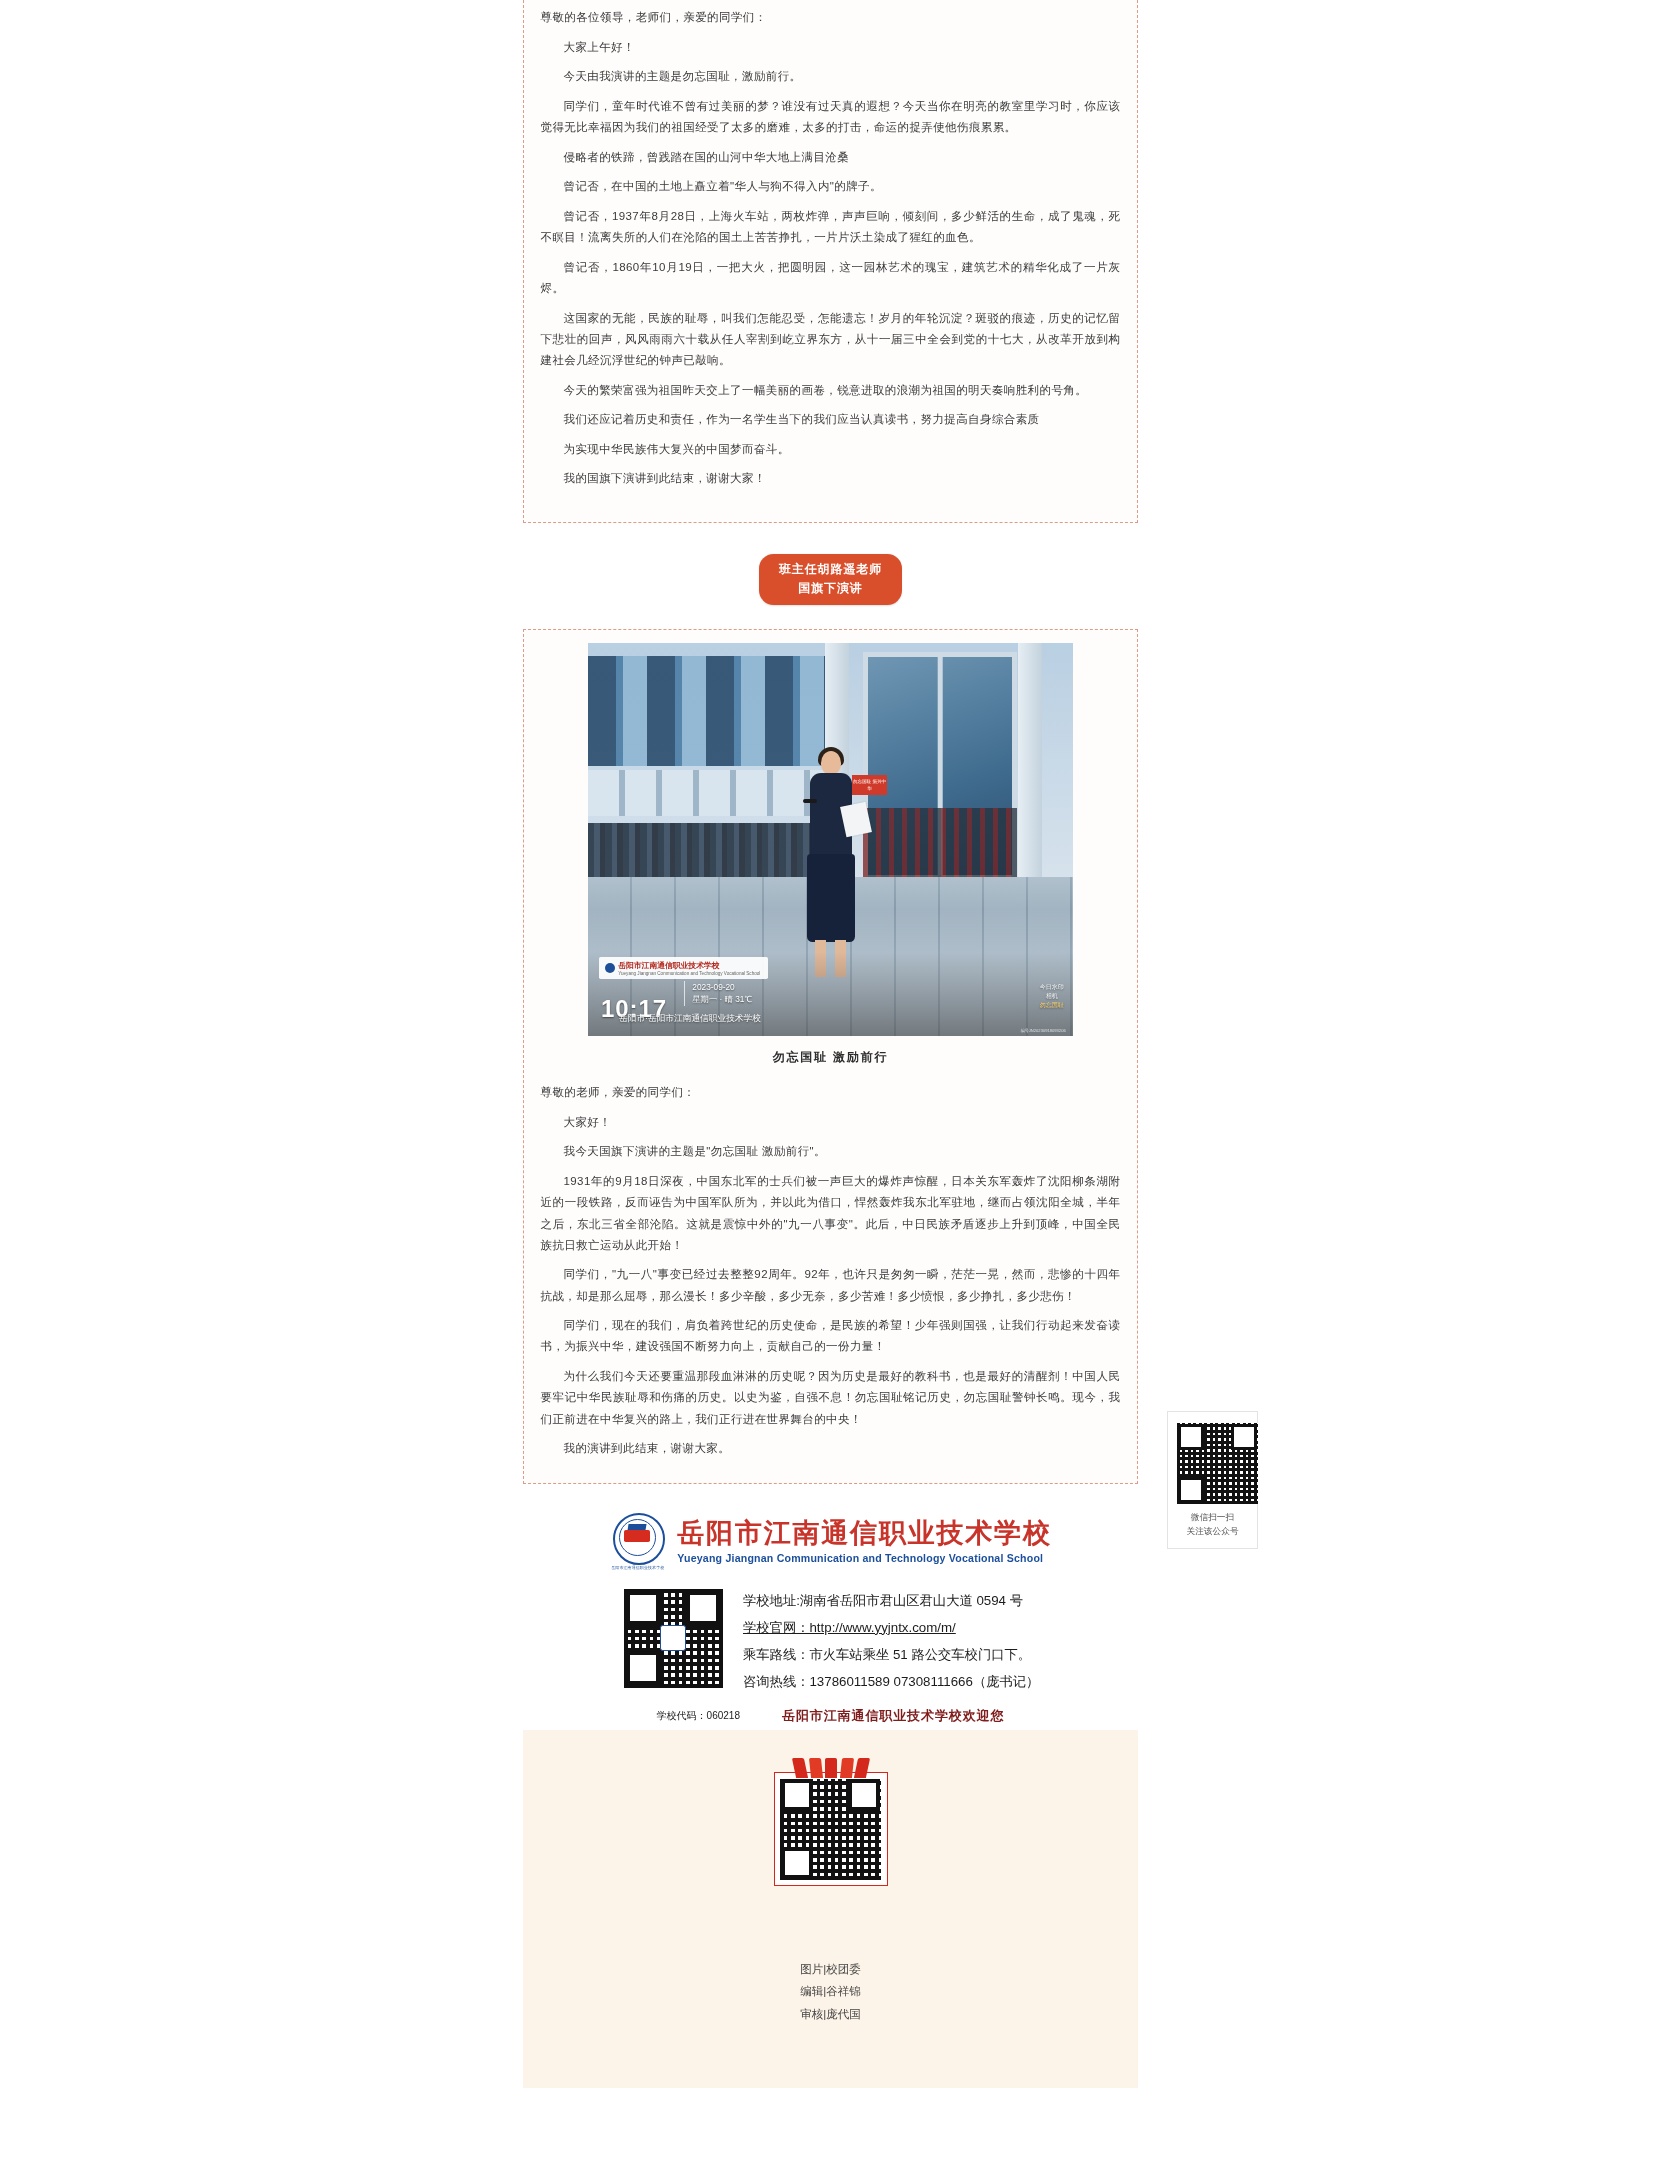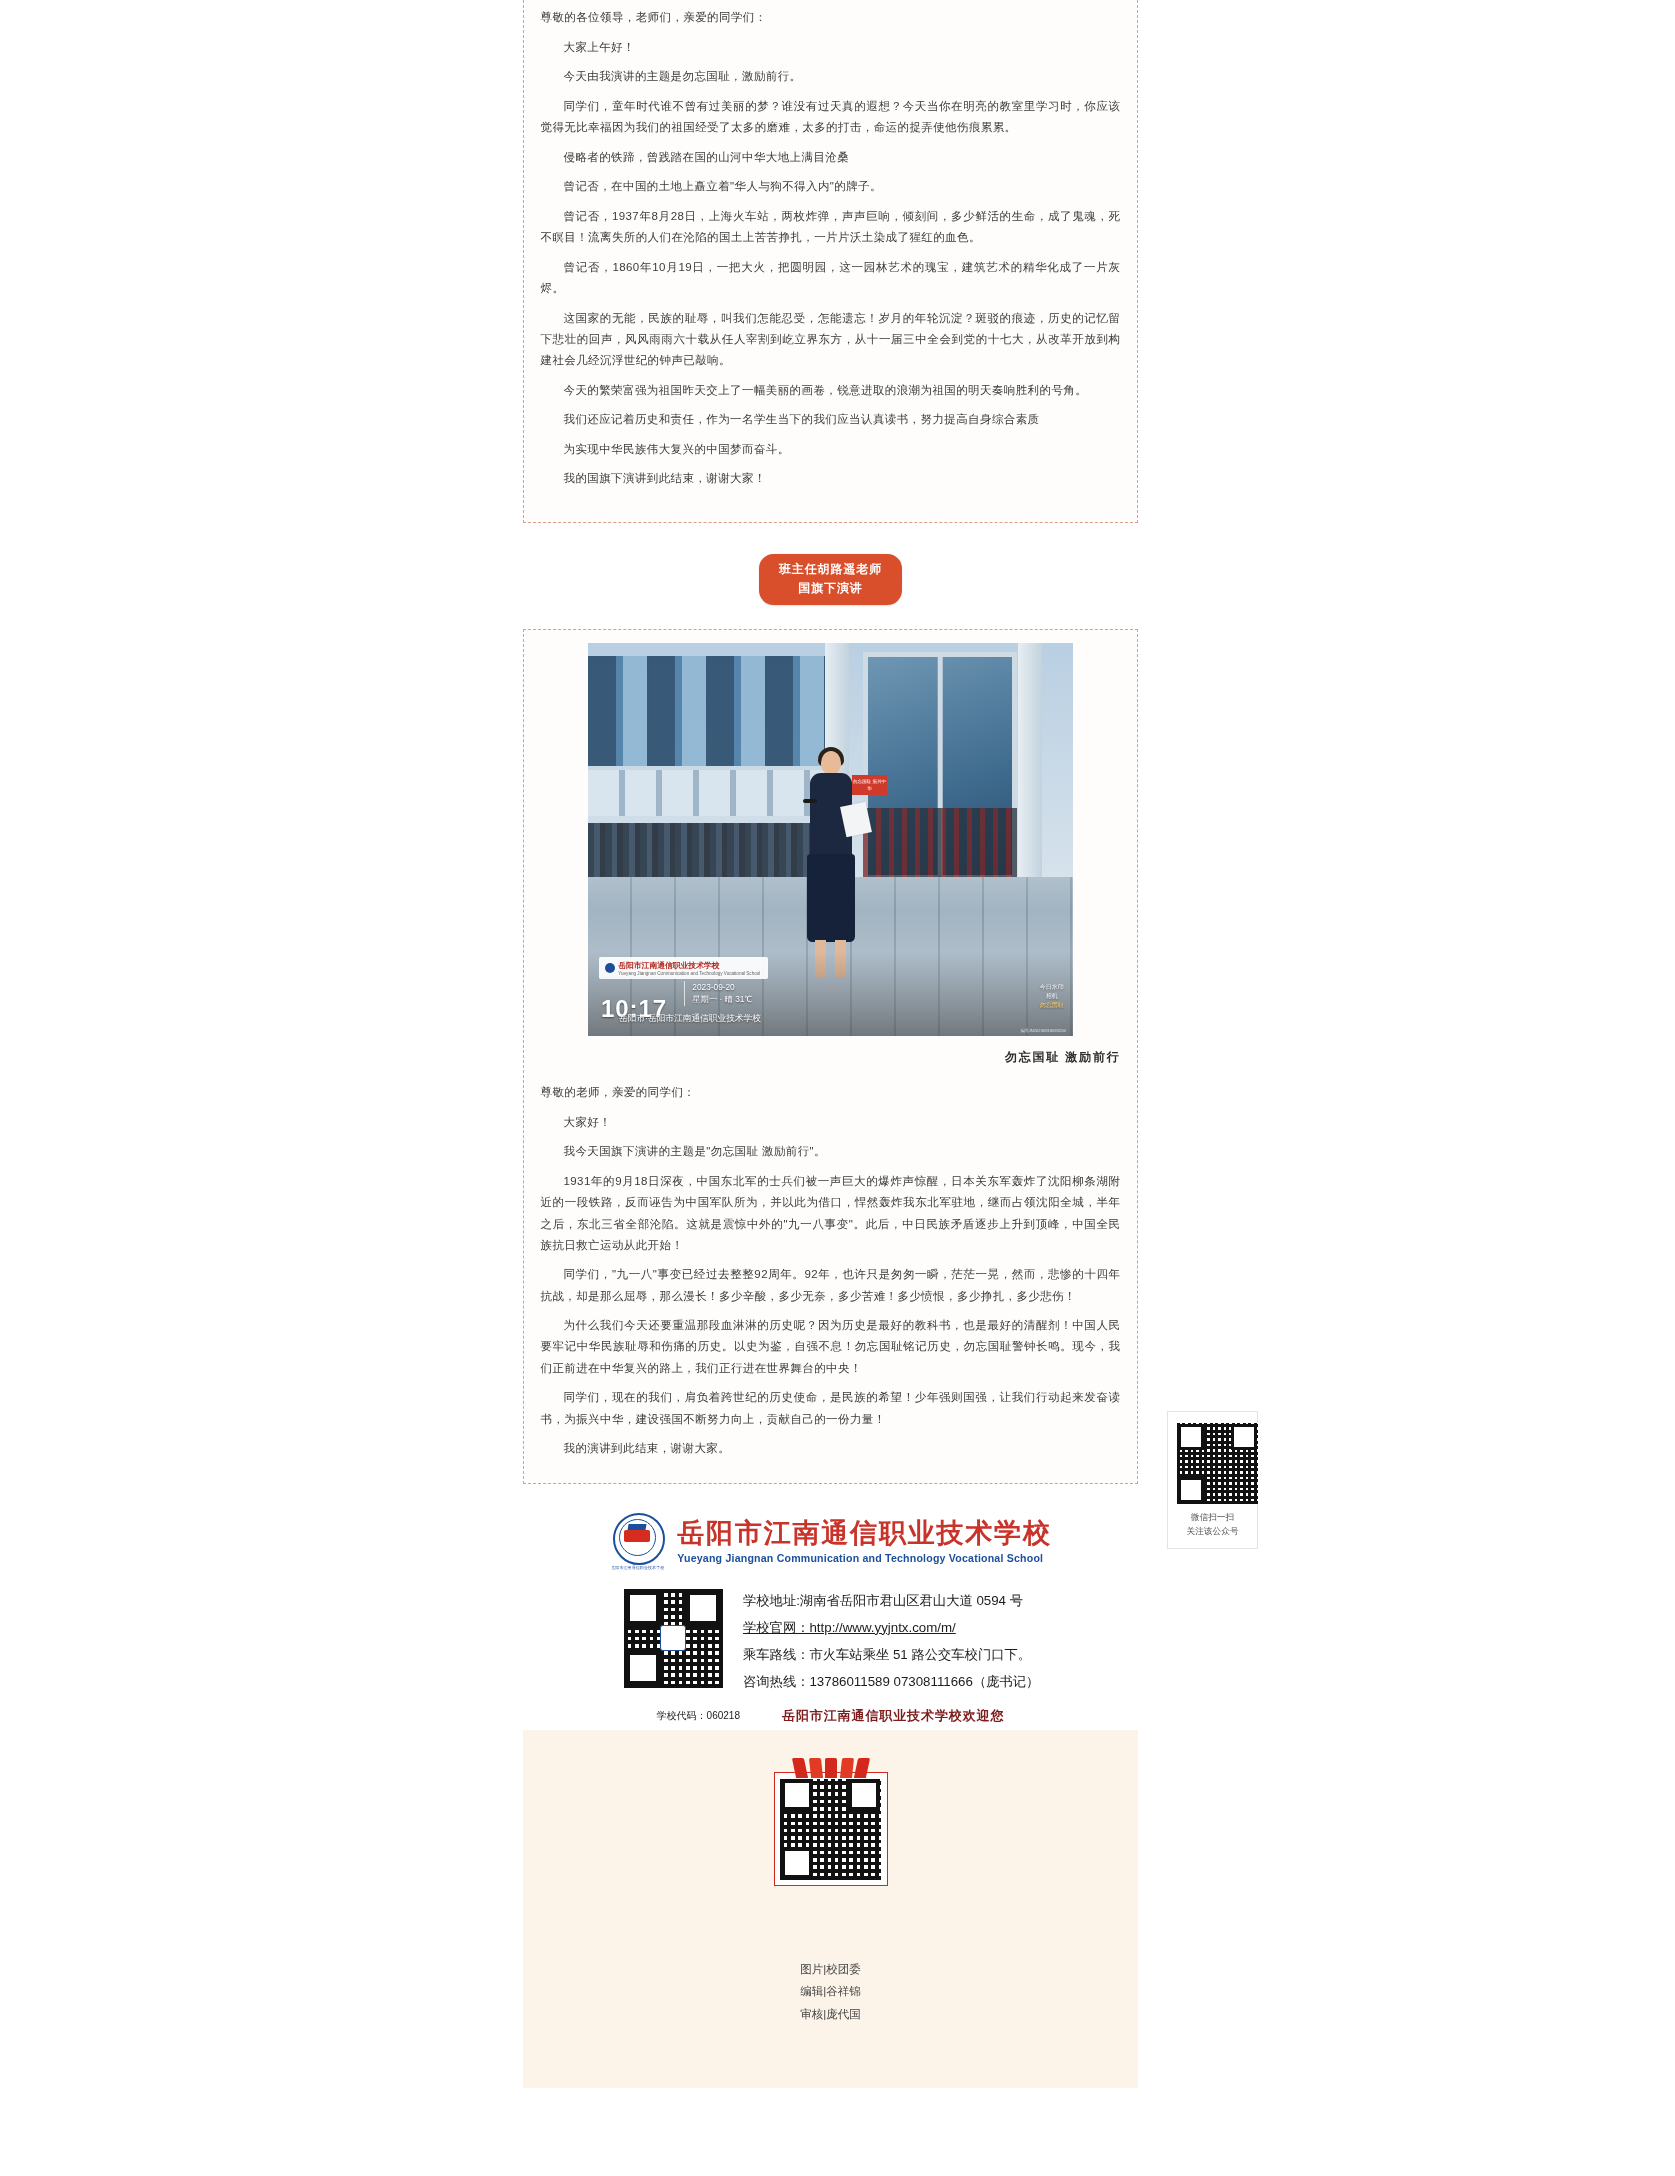--- a/index.html
+++ b/index.html
@@ -198,21 +198,21 @@
   .wm-right {
     position: absolute; right: 9.2px; top: 31px; font-size: 6px; line-height: 1.5;
     text-align: center; text-shadow: 0 0.9px 1.8px rgba(0,0,0,.5);
   }
   .wm-right .hl { color: #ffd36b; }
   .wm-id {
     position: absolute; right: 7.3px; bottom: 2.8px; font-size: 4.1px; opacity: .75;
   }
 
   .photo-caption {
-    text-align: right;
+    text-align: center;
     font-size: 12px;
     font-weight: bold;
     color: #2d2d2d;
     margin: 13px 0 16.5px 0;
     letter-spacing: 1.8px;
   }
 
   
   .school-block {
     position: absolute;
@@ -452,22 +452,22 @@
         </div>
       </div>
 
       <div class="photo-caption">勿忘国耻  激励前行</div>
 
       <p style="margin:0 0 8.3px 0;font-size:11.5px;line-height:1.85;color:#3a3a3a;text-align:justify;letter-spacing:0.4px">尊敬的老师，亲爱的同学们：</p>
       <p style="margin:0 0 8.3px 0;font-size:11.5px;line-height:1.85;color:#3a3a3a;text-align:justify;letter-spacing:0.4px;text-indent:2em">大家好！</p>
       <p style="margin:0 0 8.3px 0;font-size:11.5px;line-height:1.85;color:#3a3a3a;text-align:justify;letter-spacing:0.4px;text-indent:2em">我今天国旗下演讲的主题是"勿忘国耻  激励前行"。</p>
       <p style="margin:0 0 8.3px 0;font-size:11.5px;line-height:1.85;color:#3a3a3a;text-align:justify;letter-spacing:0.4px;text-indent:2em">1931年的9月18日深夜，中国东北军的士兵们被一声巨大的爆炸声惊醒，日本关东军轰炸了沈阳柳条湖附近的一段铁路，反而诬告为中国军队所为，并以此为借口，悍然轰炸我东北军驻地，继而占领沈阳全城，半年之后，东北三省全部沦陷。这就是震惊中外的"九一八事变"。此后，中日民族矛盾逐步上升到顶峰，中国全民族抗日救亡运动从此开始！</p>
       <p style="margin:0 0 8.3px 0;font-size:11.5px;line-height:1.85;color:#3a3a3a;text-align:justify;letter-spacing:0.4px;text-indent:2em">同学们，"九一八"事变已经过去整整92周年。92年，也许只是匆匆一瞬，茫茫一晃，然而，悲惨的十四年抗战，却是那么屈辱，那么漫长！多少辛酸，多少无奈，多少苦难！多少愤恨，多少挣扎，多少悲伤！</p>
+      <p style="margin:0 0 8.3px 0;font-size:11.5px;line-height:1.85;color:#3a3a3a;text-align:justify;letter-spacing:0.4px;text-indent:2em">同学们，现在的我们，肩负着跨世纪的历史使命，是民族的希望！少年强则国强，让我们行动起来发奋读书，为振兴中华，建设强国不断努力向上，贡献自己的一份力量！</p>
       <p style="margin:0 0 8.3px 0;font-size:11.5px;line-height:1.85;color:#3a3a3a;text-align:justify;letter-spacing:0.4px;text-indent:2em">为什么我们今天还要重温那段血淋淋的历史呢？因为历史是最好的教科书，也是最好的清醒剂！中国人民要牢记中华民族耻辱和伤痛的历史。以史为鉴，自强不息！勿忘国耻铭记历史，勿忘国耻警钟长鸣。现今，我们正前进在中华复兴的路上，我们正行进在世界舞台的中央！</p>
-      <p style="margin:0 0 8.3px 0;font-size:11.5px;line-height:1.85;color:#3a3a3a;text-align:justify;letter-spacing:0.4px;text-indent:2em">同学们，现在的我们，肩负着跨世纪的历史使命，是民族的希望！少年强则国强，让我们行动起来发奋读书，为振兴中华，建设强国不断努力向上，贡献自己的一份力量！</p>
       <p style="margin:0;font-size:11.5px;line-height:1.85;color:#3a3a3a;text-align:justify;letter-spacing:0.4px;text-indent:2em">我的演讲到此结束，谢谢大家。</p>
     </div>
   </div>
 
   <div class="school-block">
     <div class="school-head">
       <div class="school-logo">
         <div class="ring"></div>
         <div class="ring2"></div>
         <div class="cap"></div>

